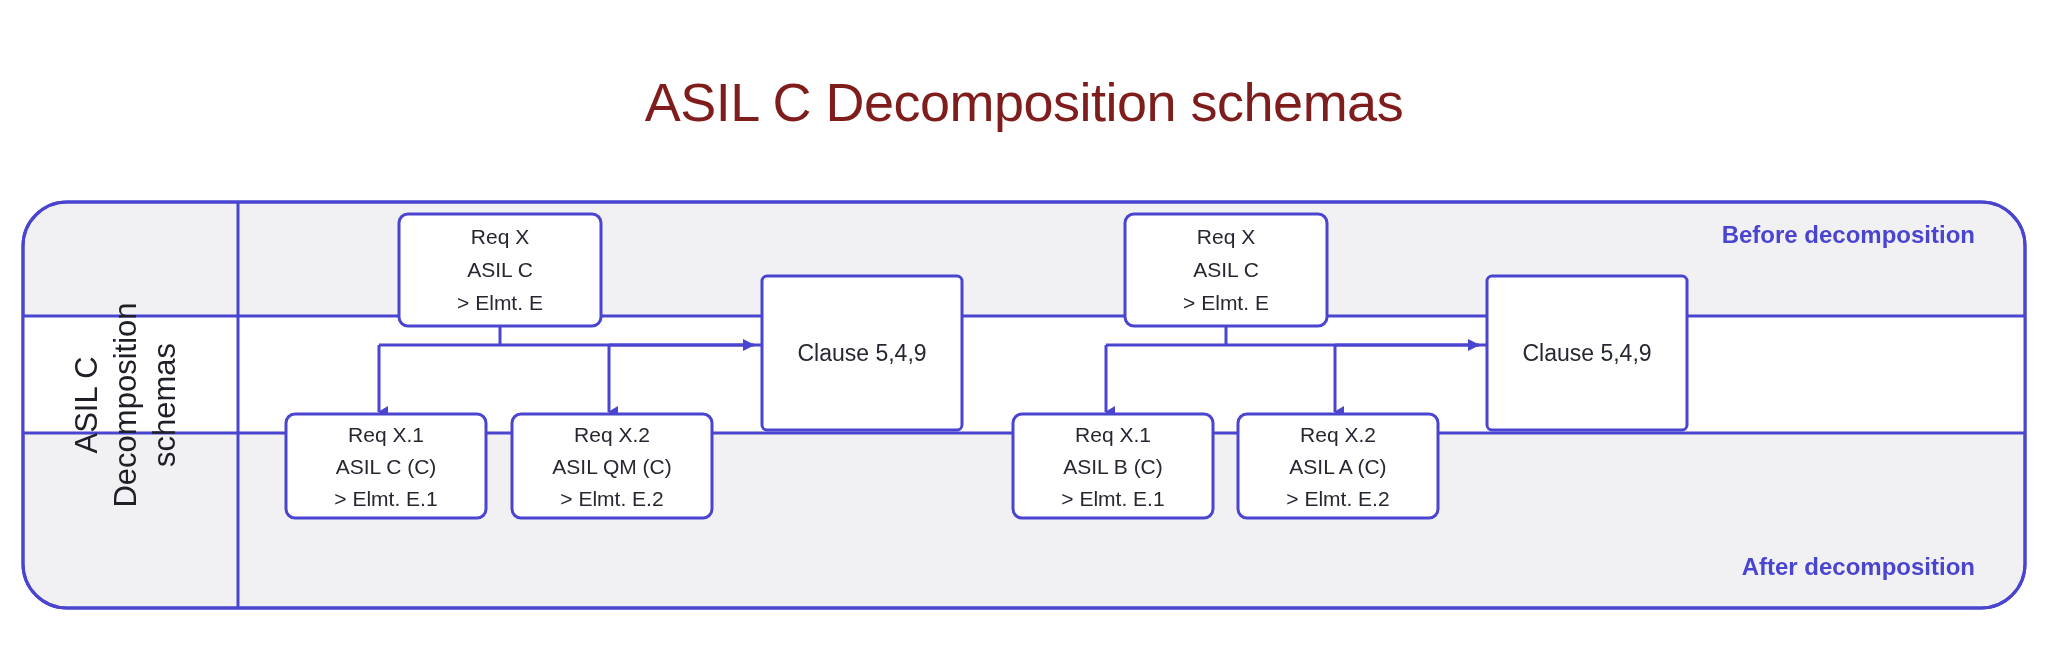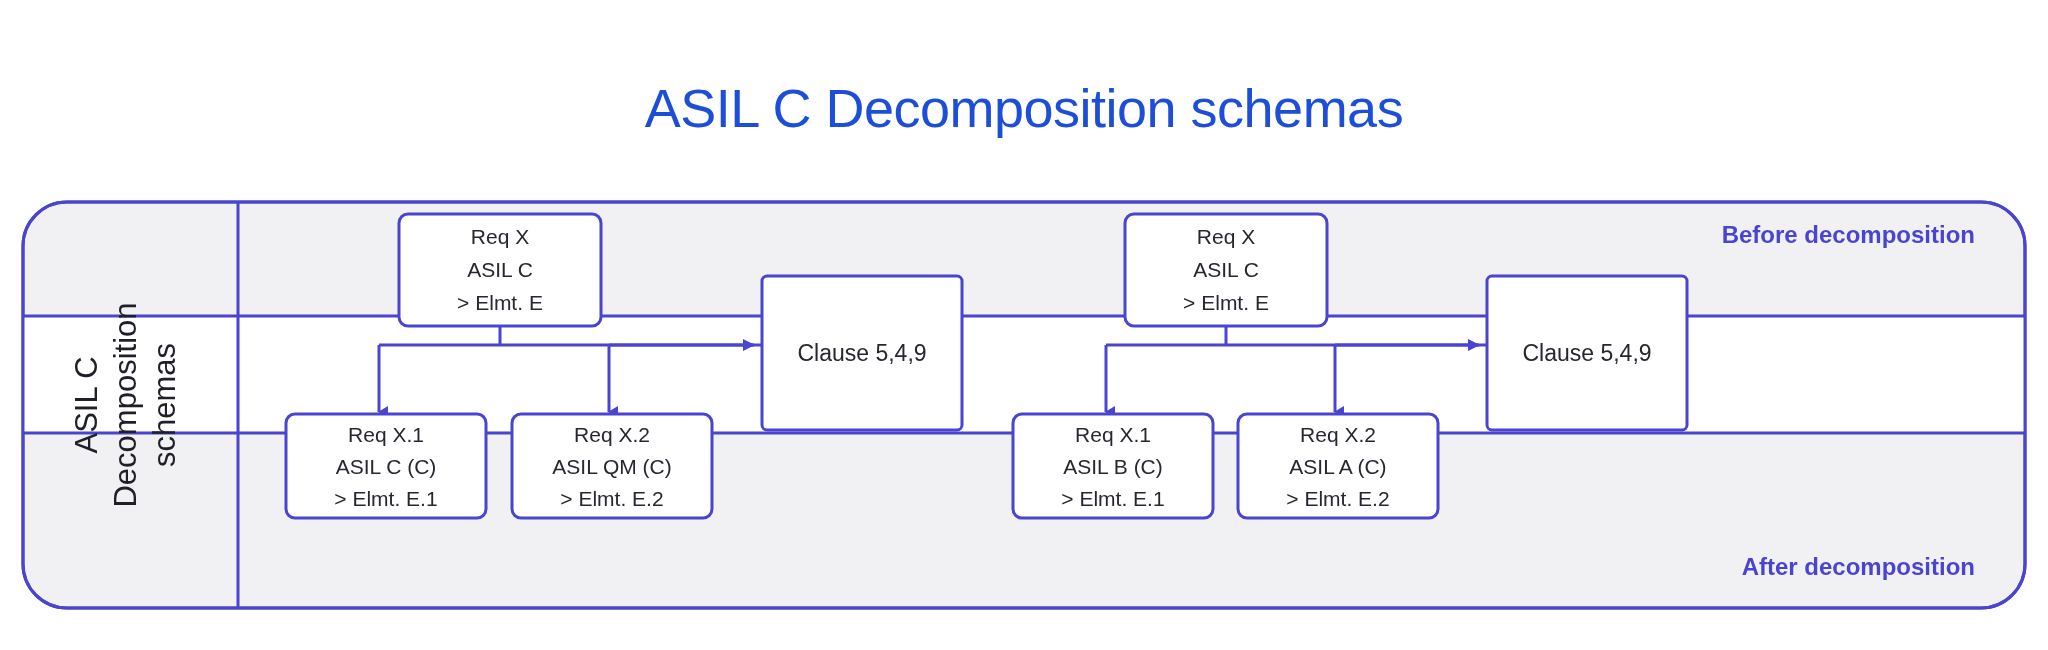--- a/index.html
+++ b/index.html
@@ -10,26 +10,26 @@
   body {
     width: 2048px;
     height: 650px;
     font-family: "Liberation Sans", sans-serif;
     overflow: hidden;
     position: relative;
   }
   #page-title {
     position: absolute;
     left: 0;
-    top: 43px;
+    top: 37px;
     width: 2048px;
     text-align: center;
     font-size: 54px;
     font-weight: 400;
-    color: #1d4ed8;
+    color: #7f1d1d;
     letter-spacing: -0.5px;
     line-height: 1.1;
   }
   #diagram-wrap {
     position: absolute;
     left: 0;
     top: 186px;
     width: 2048px;
     height: 440px;
   }

